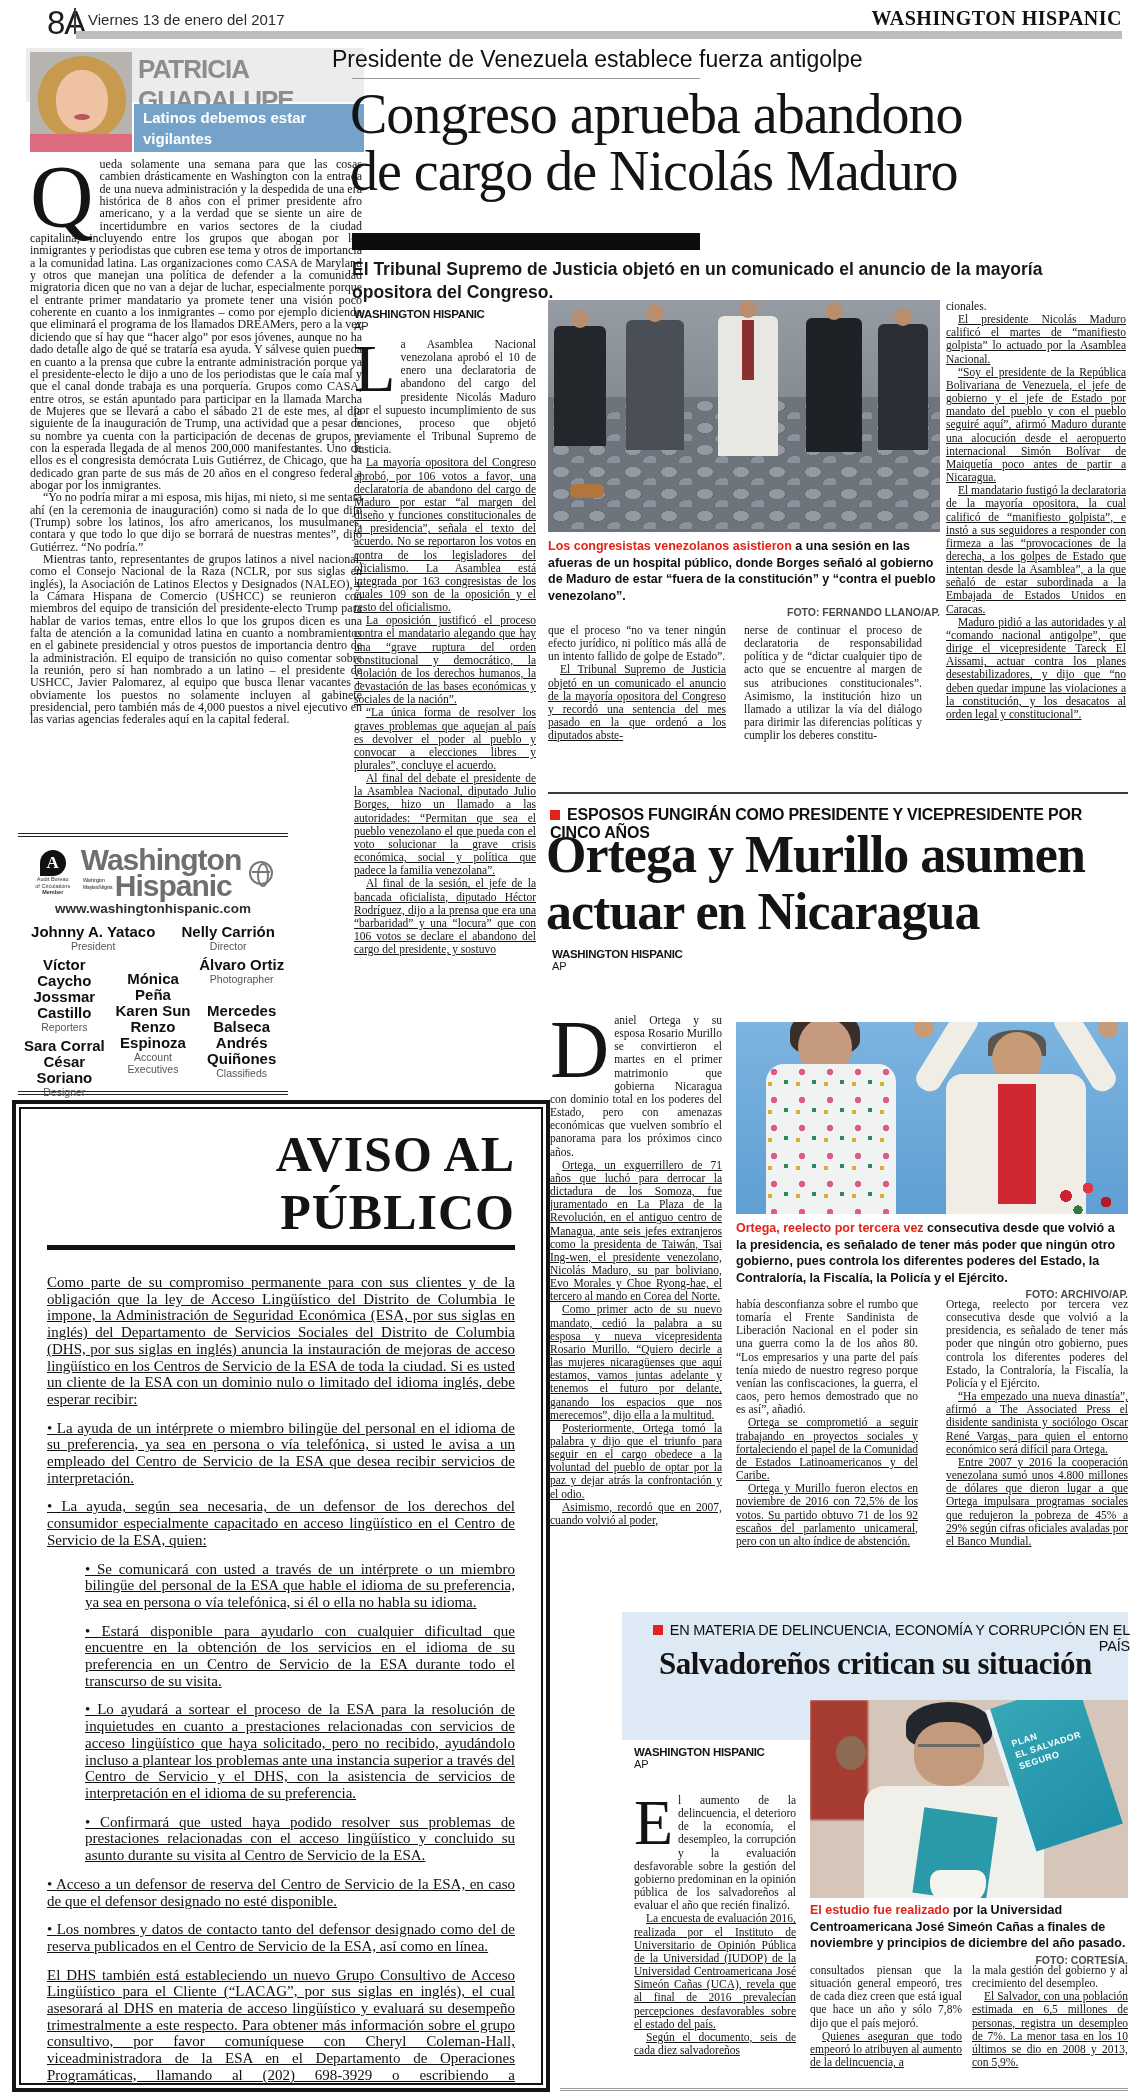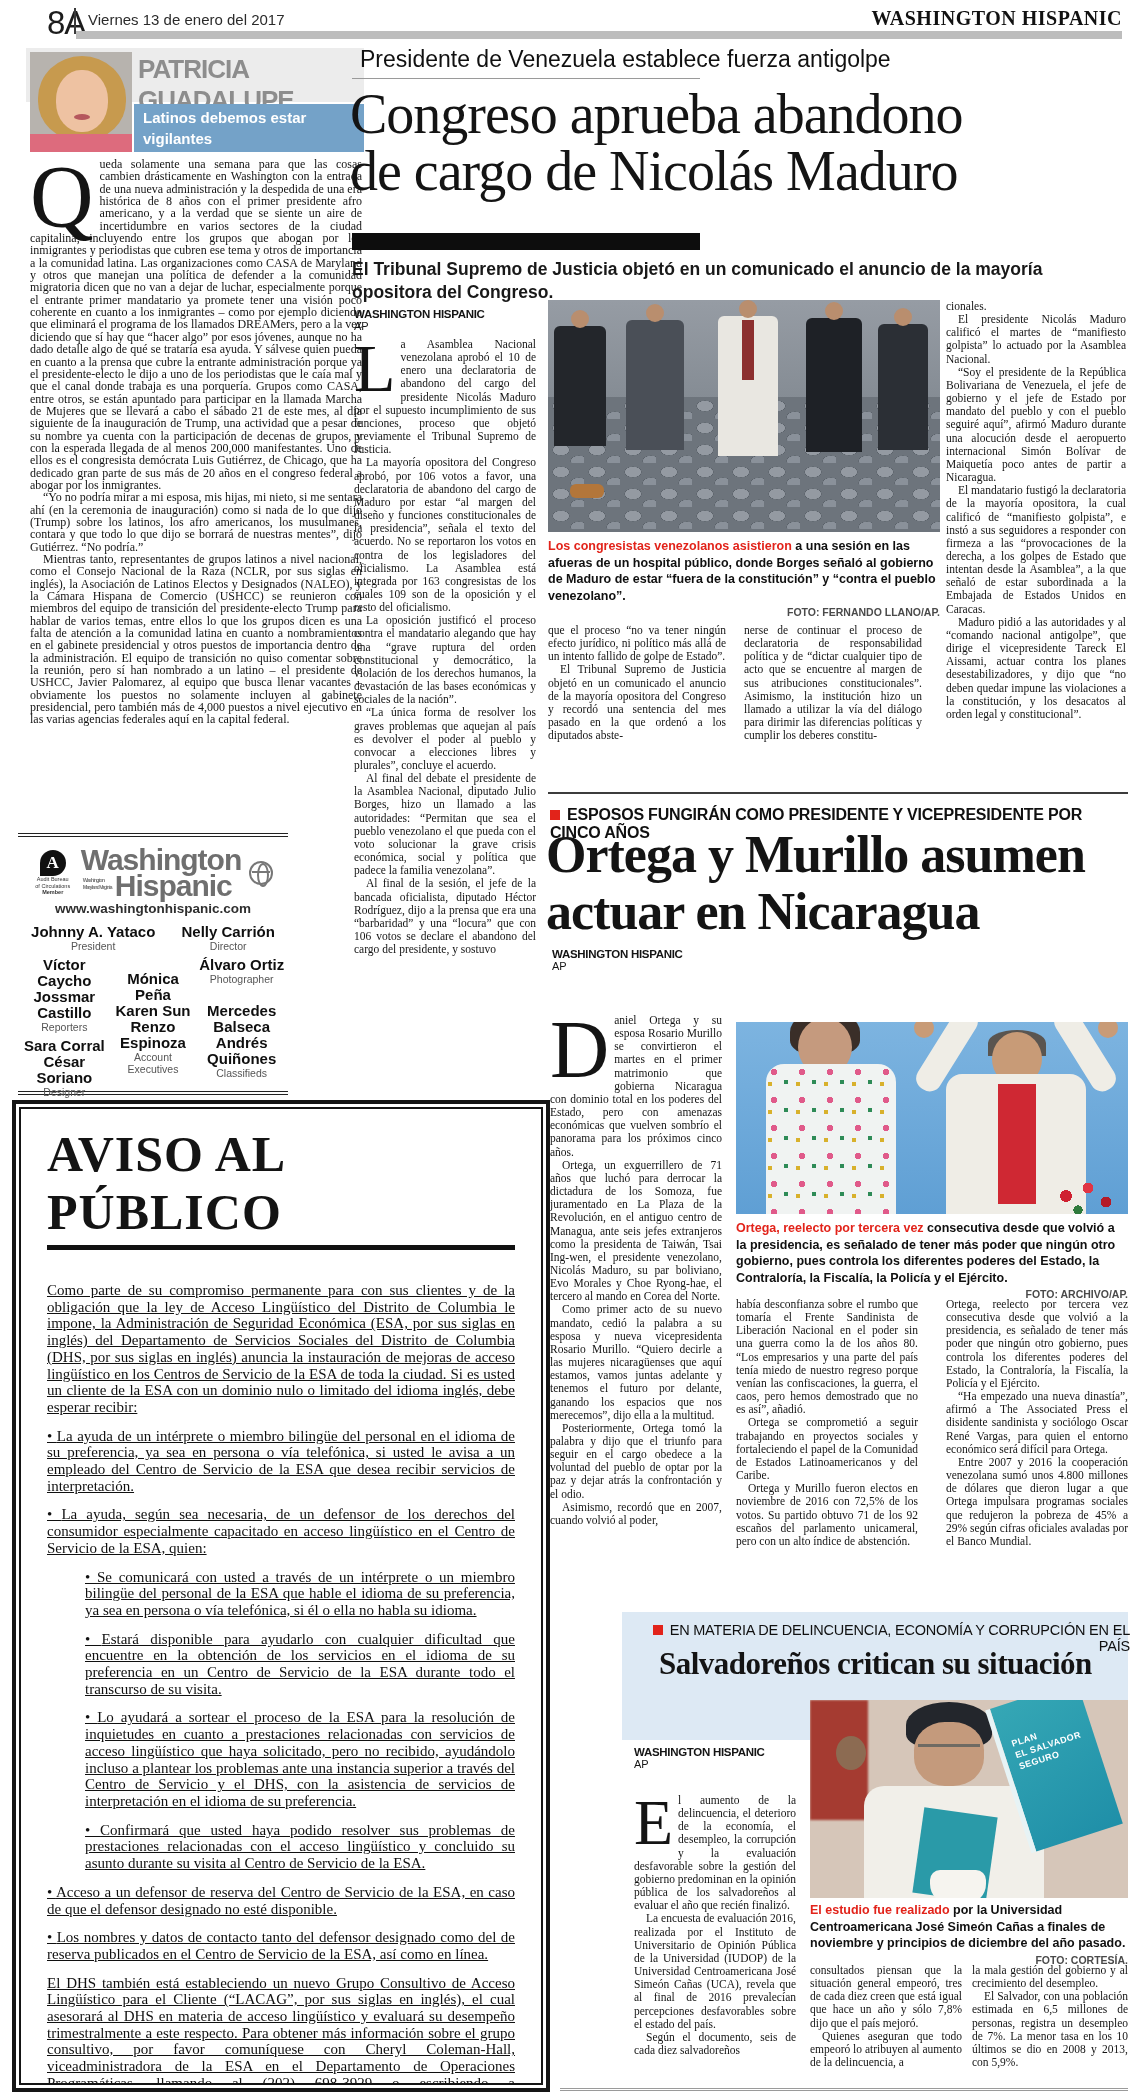--- a/index.html
+++ b/index.html
@@ -55,31 +55,31 @@
   .mast-role { font-size:10.5px; line-height:12px; color:#555; margin-bottom:5px; }
   .mast-row1 { display:flex; justify-content:space-around; margin-top:8px; }
   .mast-row2 { display:flex; justify-content:space-between; padding:0 2px; }
   .mast-row2 > div { flex:1; }
   .mast-hr { width:130px; height:1px; background:#777; margin:4px auto 5px; }
   .mast-addr { font-size:12.5px; line-height:15px; color:#1c1c1c; }
   .mast-copy { font-size:10px; line-height:13px; color:#333; }
 
   
   .news { font-size:11.5px; line-height:13.15px; text-align:justify; overflow:hidden; }
-  .news p + p { text-indent:12px; }
+  .news p + p { text-indent:12px;text-decoration:underline; }
   .kicker { font-family:"Liberation Sans",sans-serif; color:#101010; }
   .byline1 { font-family:"Liberation Sans",sans-serif; font-weight:bold; font-size:11.5px; letter-spacing:-.3px; }
   .byline2 { font-family:"Liberation Sans",sans-serif; font-size:11px; }
   .cap { font-family:"Liberation Sans",sans-serif; font-weight:bold; font-size:12.5px; line-height:16.5px; color:#101010; text-align:left; }
   .cap .lead { color:#e2231a; }
   .credit { display:block; text-align:right; font-family:"Liberation Sans",sans-serif; font-weight:bold; font-size:10.5px; color:#4a4a4a; }
   .redsq { display:inline-block; width:10px; height:10px; background:#e2231a; margin-right:7px; }
 
   
-  .md-kicker { left:360px; top:46px; font-size:23px; }
+  .md-kicker { left:332px; top:46px; font-size:23px; }
   .md-krule { left:352px; top:78px; width:348px; height:1px; background:#9a9a9a; }
   .md-head { left:350px; top:86px; width:778px; font-weight:normal; font-size:56px; line-height:57px; letter-spacing:-1px; }
   .md-bar { left:352px; top:233px; width:348px; height:17px; background:#0d0d0d; }
   .md-sub { left:352px; top:258px; width:770px; font-family:"Liberation Sans",sans-serif; font-weight:bold;
             font-size:17.5px; line-height:23px; color:#191919; }
   .md-by { left:354px; top:308px; }
   .md-col1 { left:354px; top:338px; width:182px; height:756px; }
   .dc-l { font-size:68px; line-height:54px; padding:3px 5px 0 0; }
   .md-photo { left:548px; top:300px; width:392px; height:232px; background:linear-gradient(180deg,#969ca4 0%,#868d95 40%,#6d747c 100%); overflow:hidden; }
   .cobble { position:absolute; left:0; bottom:0; width:100%; height:58%;
@@ -157,21 +157,21 @@
   .sv-book2 { position:absolute; left:108px; top:112px; width:74px; height:86px; background:#2a9aa8; transform:rotate(8deg); }
   .sv-cup { position:absolute; left:120px; top:170px; width:56px; height:34px; background:#f6f4ef; border-radius:10px 10px 20px 20px; }
   .sv-cap { left:810px; top:1902px; width:318px; }
   .sv-colA { left:810px; top:1964px; width:152px; height:126px; }
   .sv-colB { left:972px; top:1964px; width:156px; height:126px; }
   .sv-brule { left:560px; top:2088px; width:568px; height:3px; border-top:1px solid #9a9a9a; border-bottom:1px solid #9a9a9a; }
 
   
   .aviso { left:12px; top:1100px; width:538px; height:992px; border:4px solid #151515; background:#fff; padding:3px; }
   .aviso-inner { border:2px solid #151515; width:100%; height:100%; padding:16px 26px 10px; overflow:hidden; }
-  .aviso-title-wrap { text-align:left; margin-bottom:32px; }
+  .aviso-title-wrap { text-align:right; margin-bottom:24px; }
   .aviso-title { display:inline-block; font-family:"Liberation Serif",serif; font-weight:bold; font-size:50px;
                  letter-spacing:1px; border-bottom:5px solid #111; padding-bottom:4px; }
   .aviso-body { font-size:15px; line-height:16.7px; text-align:justify; color:#101010;text-decoration:underline; }
   .aviso-body p { margin-bottom:12px; }
   .aviso-body .b::before { content:"• "; }
   .aviso-body .sub { margin-left:38px; }
 </style>
 </head>
 <body>
 

